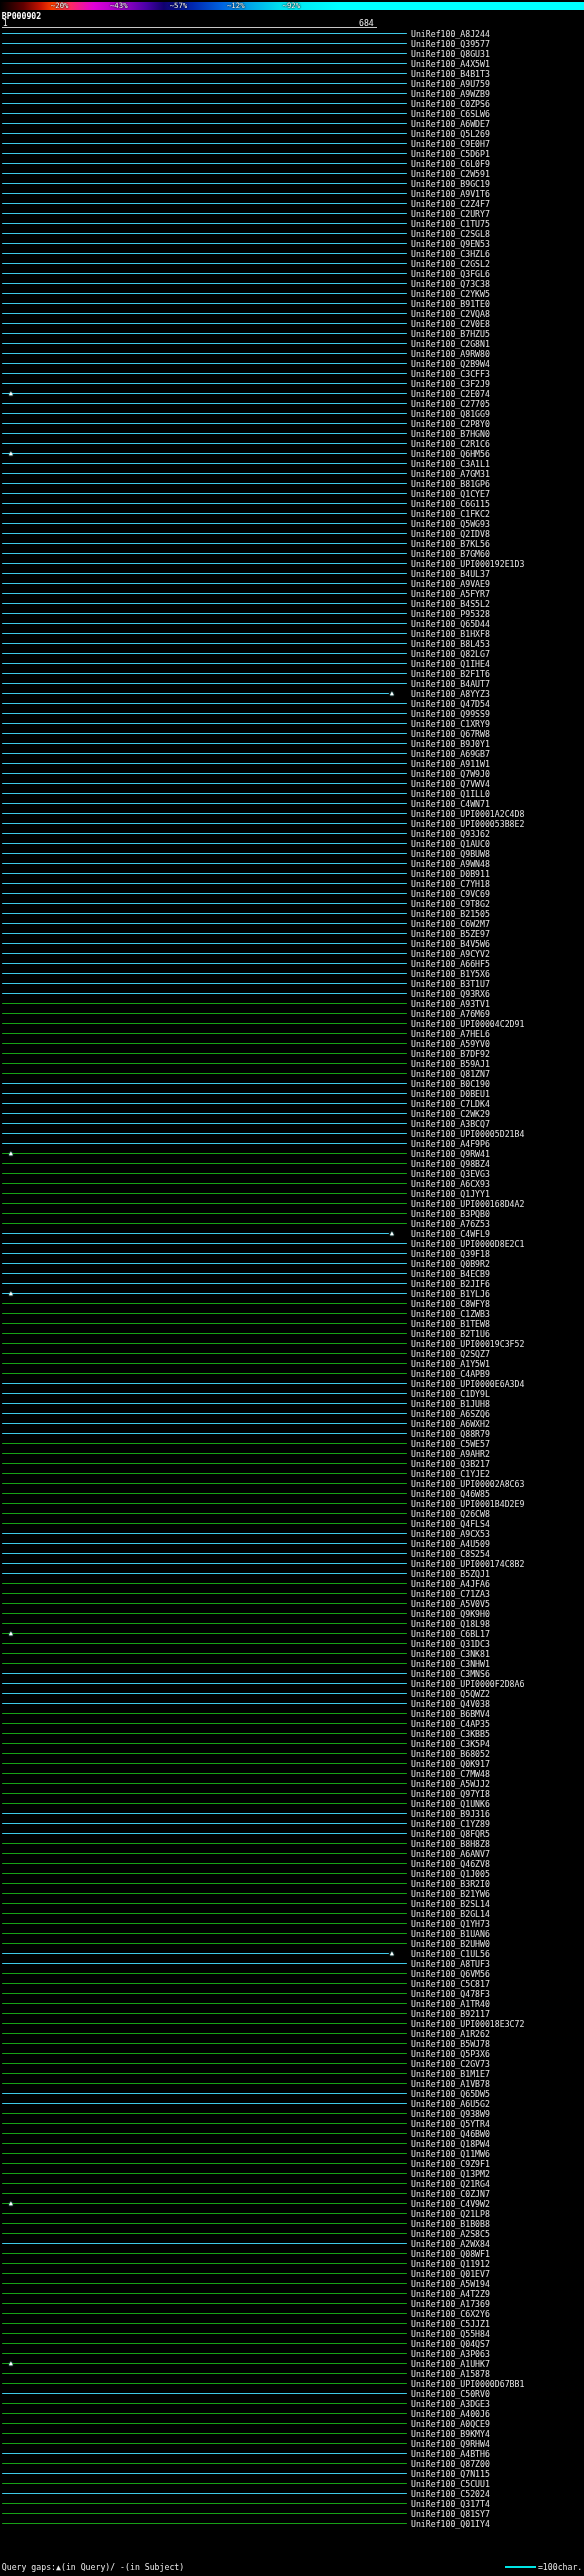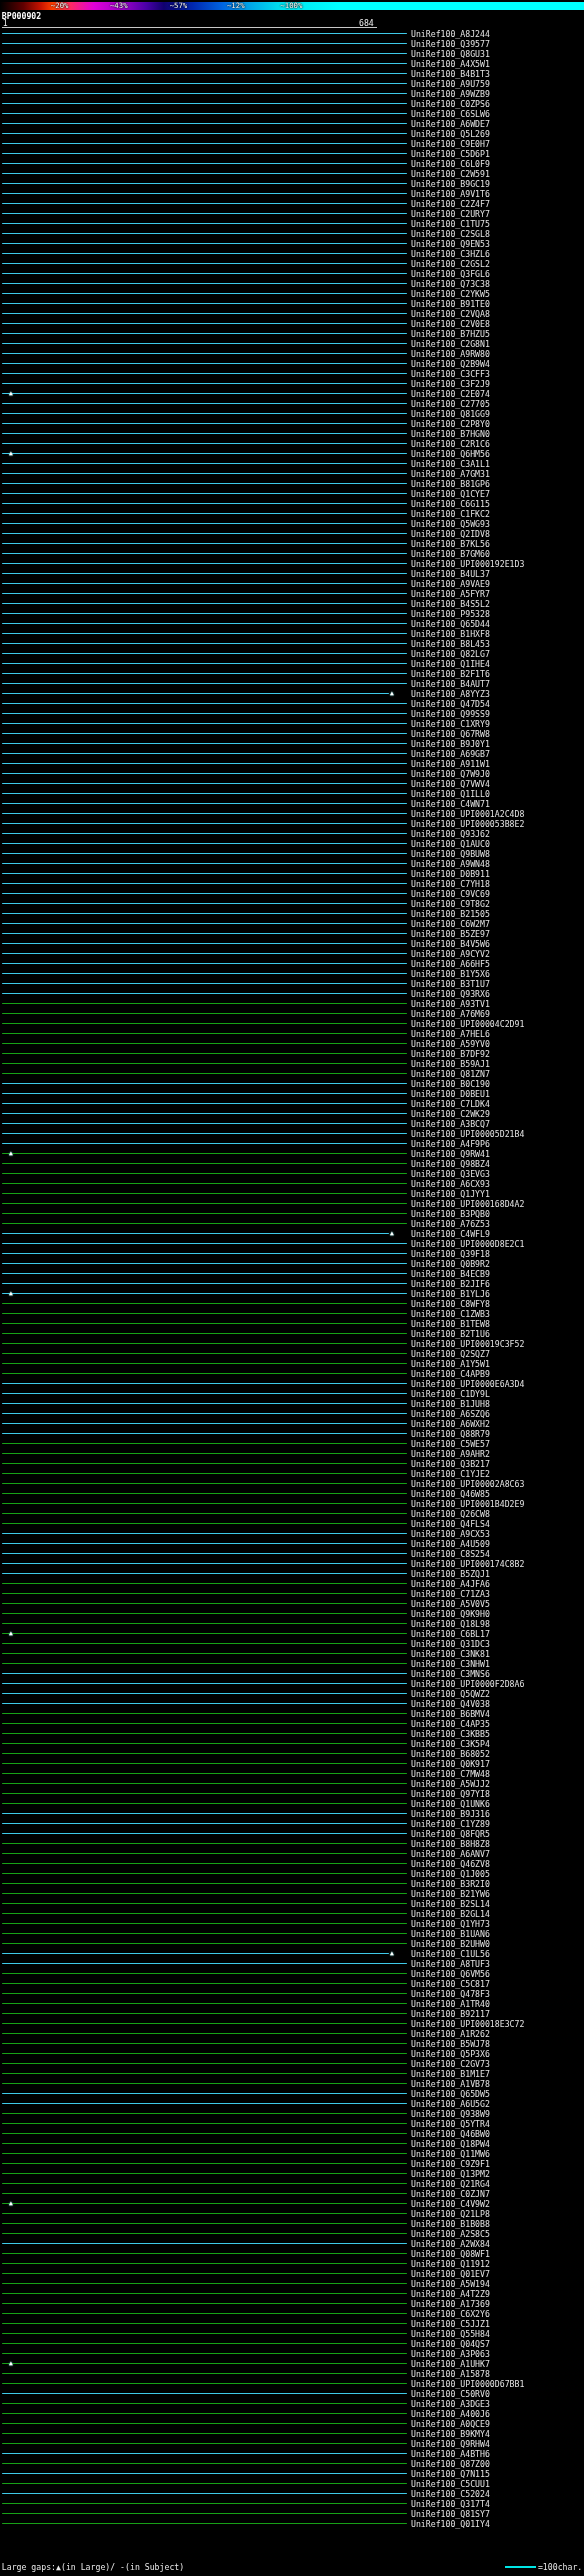--- a/index.html
+++ b/index.html
@@ -35,21 +35,21 @@
   .scale-line{display:inline-block;width:31px;height:1.8px;vertical-align:middle;margin-right:1.8px}
 </style>
 </head>
 <body>
 
 <div class="keybar"></div>
 <span class="keylabel" style="left:10.2%">~20%</span>
 <span class="keylabel" style="left:20.3%">~43%</span>
 <span class="keylabel" style="left:30.5%">~57%</span>
 <span class="keylabel" style="left:40.3%">~12%</span>
-<span class="keylabel" style="left:49.8%">~100%</span>
+<span class="keylabel" style="left:49.8%">~92%</span>
 
 <div class="qname">BP000902</div>
 <span class="ruler-start">1</span>
 <span class="ruler-end">684</span>
 <div class="ruler-line"></div>
 
 <div class="rows">
     <div class="row">
       <div class="hit-line" style="left: 1.8px; width: 405px; background: rgb(62, 201, 232);"></div>
       <span class="hit-label">UniRef100_A8J244</span>
@@ -1056,18 +1056,18 @@
       <div class="hit-line" style="left: 1.8px; width: 405px; background: rgb(23, 160, 23);"></div>
       <span class="hit-label">UniRef100_Q81SY7</span>
     </div>
     <div class="row">
       <div class="hit-line" style="left: 1.8px; width: 405px; background: rgb(23, 160, 23);"></div>
       <span class="hit-label">UniRef100_Q01IY4</span>
     </div>
   </div>
 
 <div class="footer">
-  <span class="gaps-text">Large gaps:▲(in Large)/ -(in Subject)</span>
+  <span class="gaps-text">Query gaps:▲(in Query)/ -(in Subject)</span>
   <span class="scale-group">
     <span class="scale-line" style="background: rgb(0, 229, 229);"></span><span>=100char.</span>
   </span>
 </div>
 
 
 </body></html>

